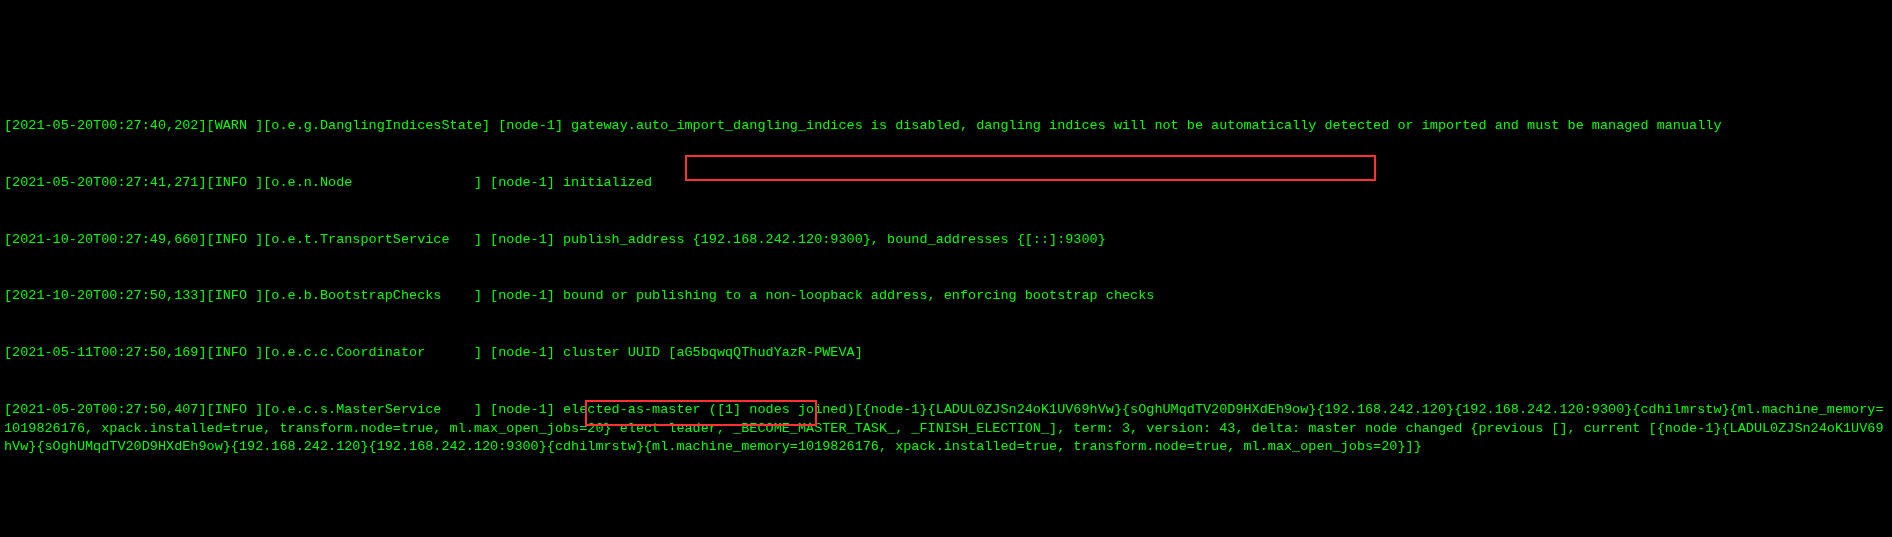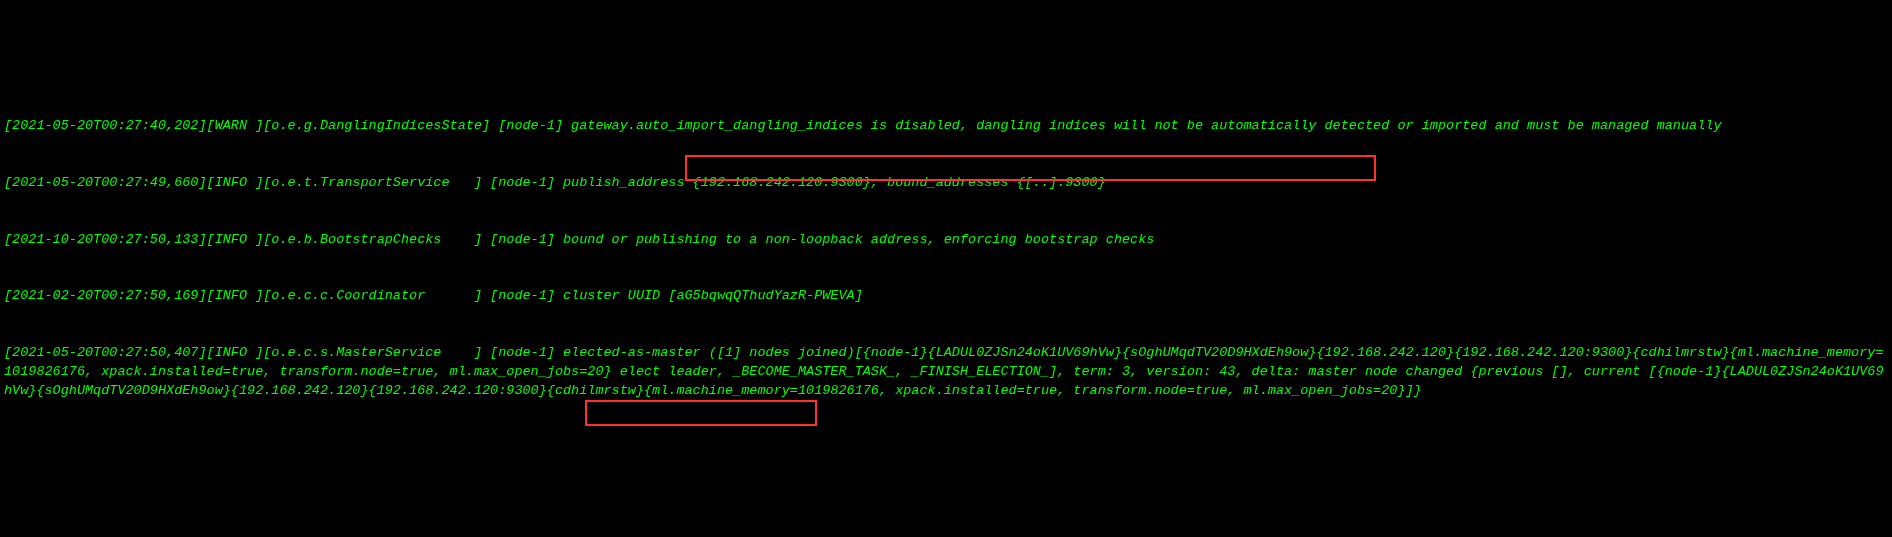--- a/index.html
+++ b/index.html
@@ -9,42 +9,42 @@
       font-family: "Consolas", "Courier New", monospace;
       font-size: 13.5px;
       line-height: 1.4;
       color: #00ff00;
       white-space: pre-wrap;
       word-break: break-all;
       overflow-x: hidden;
     }
     .log-line {
       display: block;
-      font-style: italic;
     }
     .highlight-box {
       position: absolute;
       border: 2px solid #ff3030;
       pointer-events: none;
       background: transparent;
     }
     .terminal-wrap {
       position: relative;
     }
   </style>
 </head>
 <body>
 
 
 
 <div class="terminal-wrap">
   <span class="log-line">[2021-05-20T00:27:40,202][WARN ][o.e.g.DanglingIndicesState] [node-1] gateway.auto_import_dangling_indices is disabled, dangling indices will not be automatically detected or imported and must be managed manually</span>
-  <span class="log-line">[2021-05-20T00:27:49,660][INFO ][o.e.t.TransportService   ] [node-1] publish_address {192.168.242.120:9300}, bound_addresses {[::]:9300}</span>
+  <span class="log-line">[2021-05-20T00:27:41,271][INFO ][o.e.n.Node               ] [node-1] initialized</span>
+  <span class="log-line">[2021-10-20T00:27:49,660][INFO ][o.e.t.TransportService   ] [node-1] publish_address {192.168.242.120:9300}, bound_addresses {[::]:9300}</span>
   <span class="log-line">[2021-10-20T00:27:50,133][INFO ][o.e.b.BootstrapChecks    ] [node-1] bound or publishing to a non-loopback address, enforcing bootstrap checks</span>
-  <span class="log-line">[2021-02-20T00:27:50,169][INFO ][o.e.c.c.Coordinator      ] [node-1] cluster UUID [aG5bqwqQThudYazR-PWEVA]</span>
+  <span class="log-line">[2021-05-11T00:27:50,169][INFO ][o.e.c.c.Coordinator      ] [node-1] cluster UUID [aG5bqwqQThudYazR-PWEVA]</span>
   <span class="log-line">[2021-05-20T00:27:50,407][INFO ][o.e.c.s.MasterService    ] [node-1] elected-as-master ([1] nodes joined)[{node-1}{LADUL0ZJSn24oK1UV69hVw}{sOghUMqdTV20D9HXdEh9ow}{192.168.242.120}{192.168.242.120:9300}{cdhilmrstw}{ml.machine_memory=1019826176, xpack.installed=true, transform.node=true, ml.max_open_jobs=20} elect leader, _BECOME_MASTER_TASK_, _FINISH_ELECTION_], term: 3, version: 43, delta: master node changed {previous [], current [{node-1}{LADUL0ZJSn24oK1UV69hVw}{sOghUMqdTV20D9HXdEh9ow}{192.168.242.120}{192.168.242.120:9300}{cdhilmrstw}{ml.machine_memory=1019826176, xpack.installed=true, transform.node=true, ml.max_open_jobs=20}]}</span>
   
   
   
   
   
   
   
 
   <div class="highlight-box" style="top:75px;left:681px;width:687px;height:22px;"></div>

